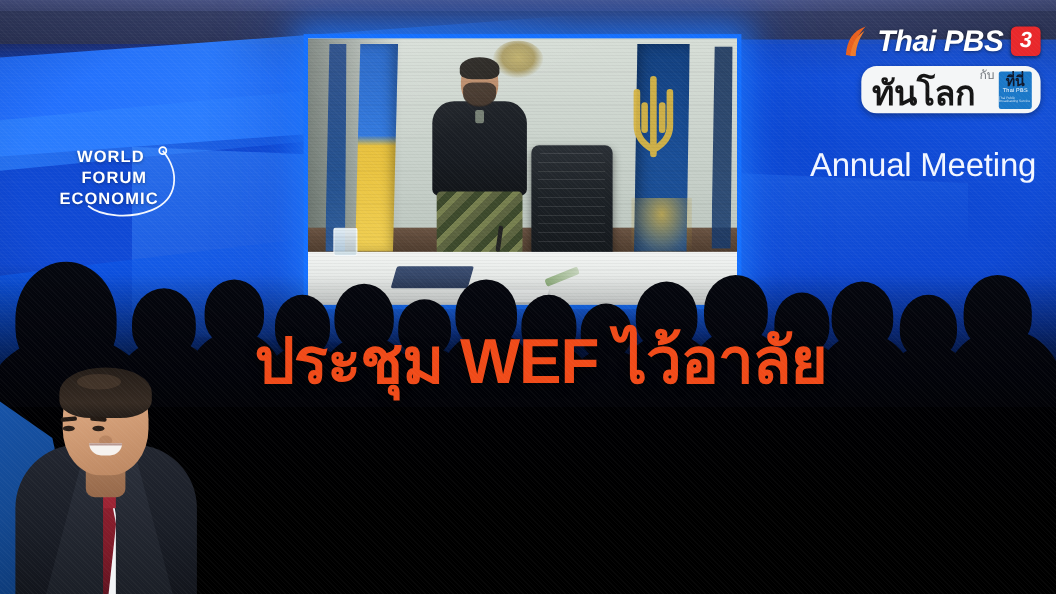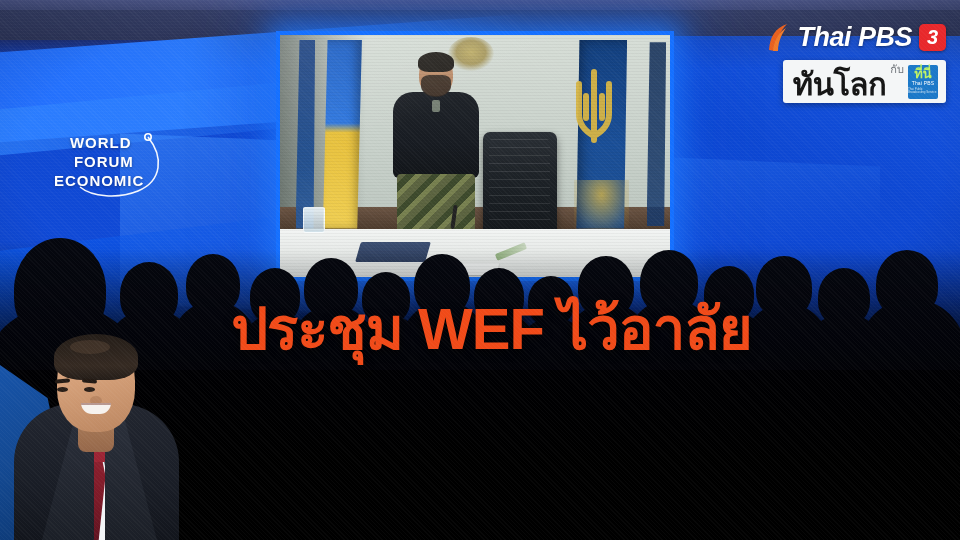--- a/index.html
+++ b/index.html
@@ -237,35 +237,35 @@
   .tpbs-3{
     width:27px; height:27px; border-radius:5px; background:#e8282b;
     color:#fff; font-size:20px; font-weight:700; font-style:italic;
     display:flex; align-items:center; justify-content:center;
     box-shadow:0 1px 3px rgba(0,0,0,.4);
   }
 
   
   .proglogo{
     position:absolute; right:14px; top:60px;
-    background:#f4f6f7; border-radius:3px;
+    background:#f4f6f7; border-radius:14px;
     padding:4px 8px 4px 10px; display:flex; align-items:flex-end; gap:4px;
     box-shadow:0 2px 6px rgba(0,0,0,.35);
   }
   .proglogo .main{
     color:#141414; font-size:31px; font-weight:700; line-height:.95;
     letter-spacing:-.5px;
   }
   .proglogo .kap{ color:#6d7278; font-size:11px; line-height:1; margin-bottom:24px; }
   .proglogo .box{
     width:30px; height:34px; background:#1b78c8; border-radius:2px;
     display:flex; flex-direction:column; align-items:center; justify-content:center;
     padding-bottom:2px;
   }
-  .proglogo .box .tn{ color:#bef264; font-size:13px; line-height:1; font-weight:700; }
+  .proglogo .box .tn{ color:#0f172a; font-size:13px; line-height:1; font-weight:700; }
   .proglogo .box .tp{ color:#fff; font-size:5px; line-height:1.5; letter-spacing:.2px; }
   .proglogo .box .tp2{ color:rgba(255,255,255,.75); font-size:3px; line-height:1.2; }
 
   
   .aud{ position:absolute; left:0; right:0; bottom:0; height:330px; pointer-events:none; }
   .aud .blob{ position:absolute; background:#05070e; border-radius:50% 50% 42% 42%; }
   .aud .body{ position:absolute; background:#05070e; border-radius:46% 46% 0 0; }
   .aud .rowfill{
     position:absolute; left:0; right:0; bottom:0; height:170px; background:#000;
   }
@@ -423,20 +423,21 @@
     <svg class="wef-swoosh" viewBox="0 0 150 70">
       <path d="M96 6 C112 26, 110 50, 86 60 C66 68, 40 66, 28 56" fill="none" stroke="#ffffff" stroke-width="1.6" opacity=".95"></path>
       <circle cx="96" cy="6" r="3.2" fill="none" stroke="#ffffff" stroke-width="1.6"></circle>
     </svg>
     <div class="ln l1">WORLD</div>
     <div class="ln l3">FORUM</div>
     <div class="ln l2">ECONOMIC</div>
   </div>
 
   <div class="davos">
+    <div class="d1">Annual Meeting</div>
   </div>
 
   <div class="tpbs">
     <svg class="tpbs-swoosh" viewBox="0 0 24 30">
       <path d="M3 27 C4 14, 9 5, 21 1 C14 8, 10 17, 9 28 Z" fill="#e8601f"></path>
       <path d="M7 28 C8 18, 12 10, 20 5 C15 12, 12 20, 12 28 Z" fill="#f07a2a"></path>
     </svg>
     <span class="tpbs-word">Thai PBS</span>
     <span class="tpbs-3">3</span>
   </div>

